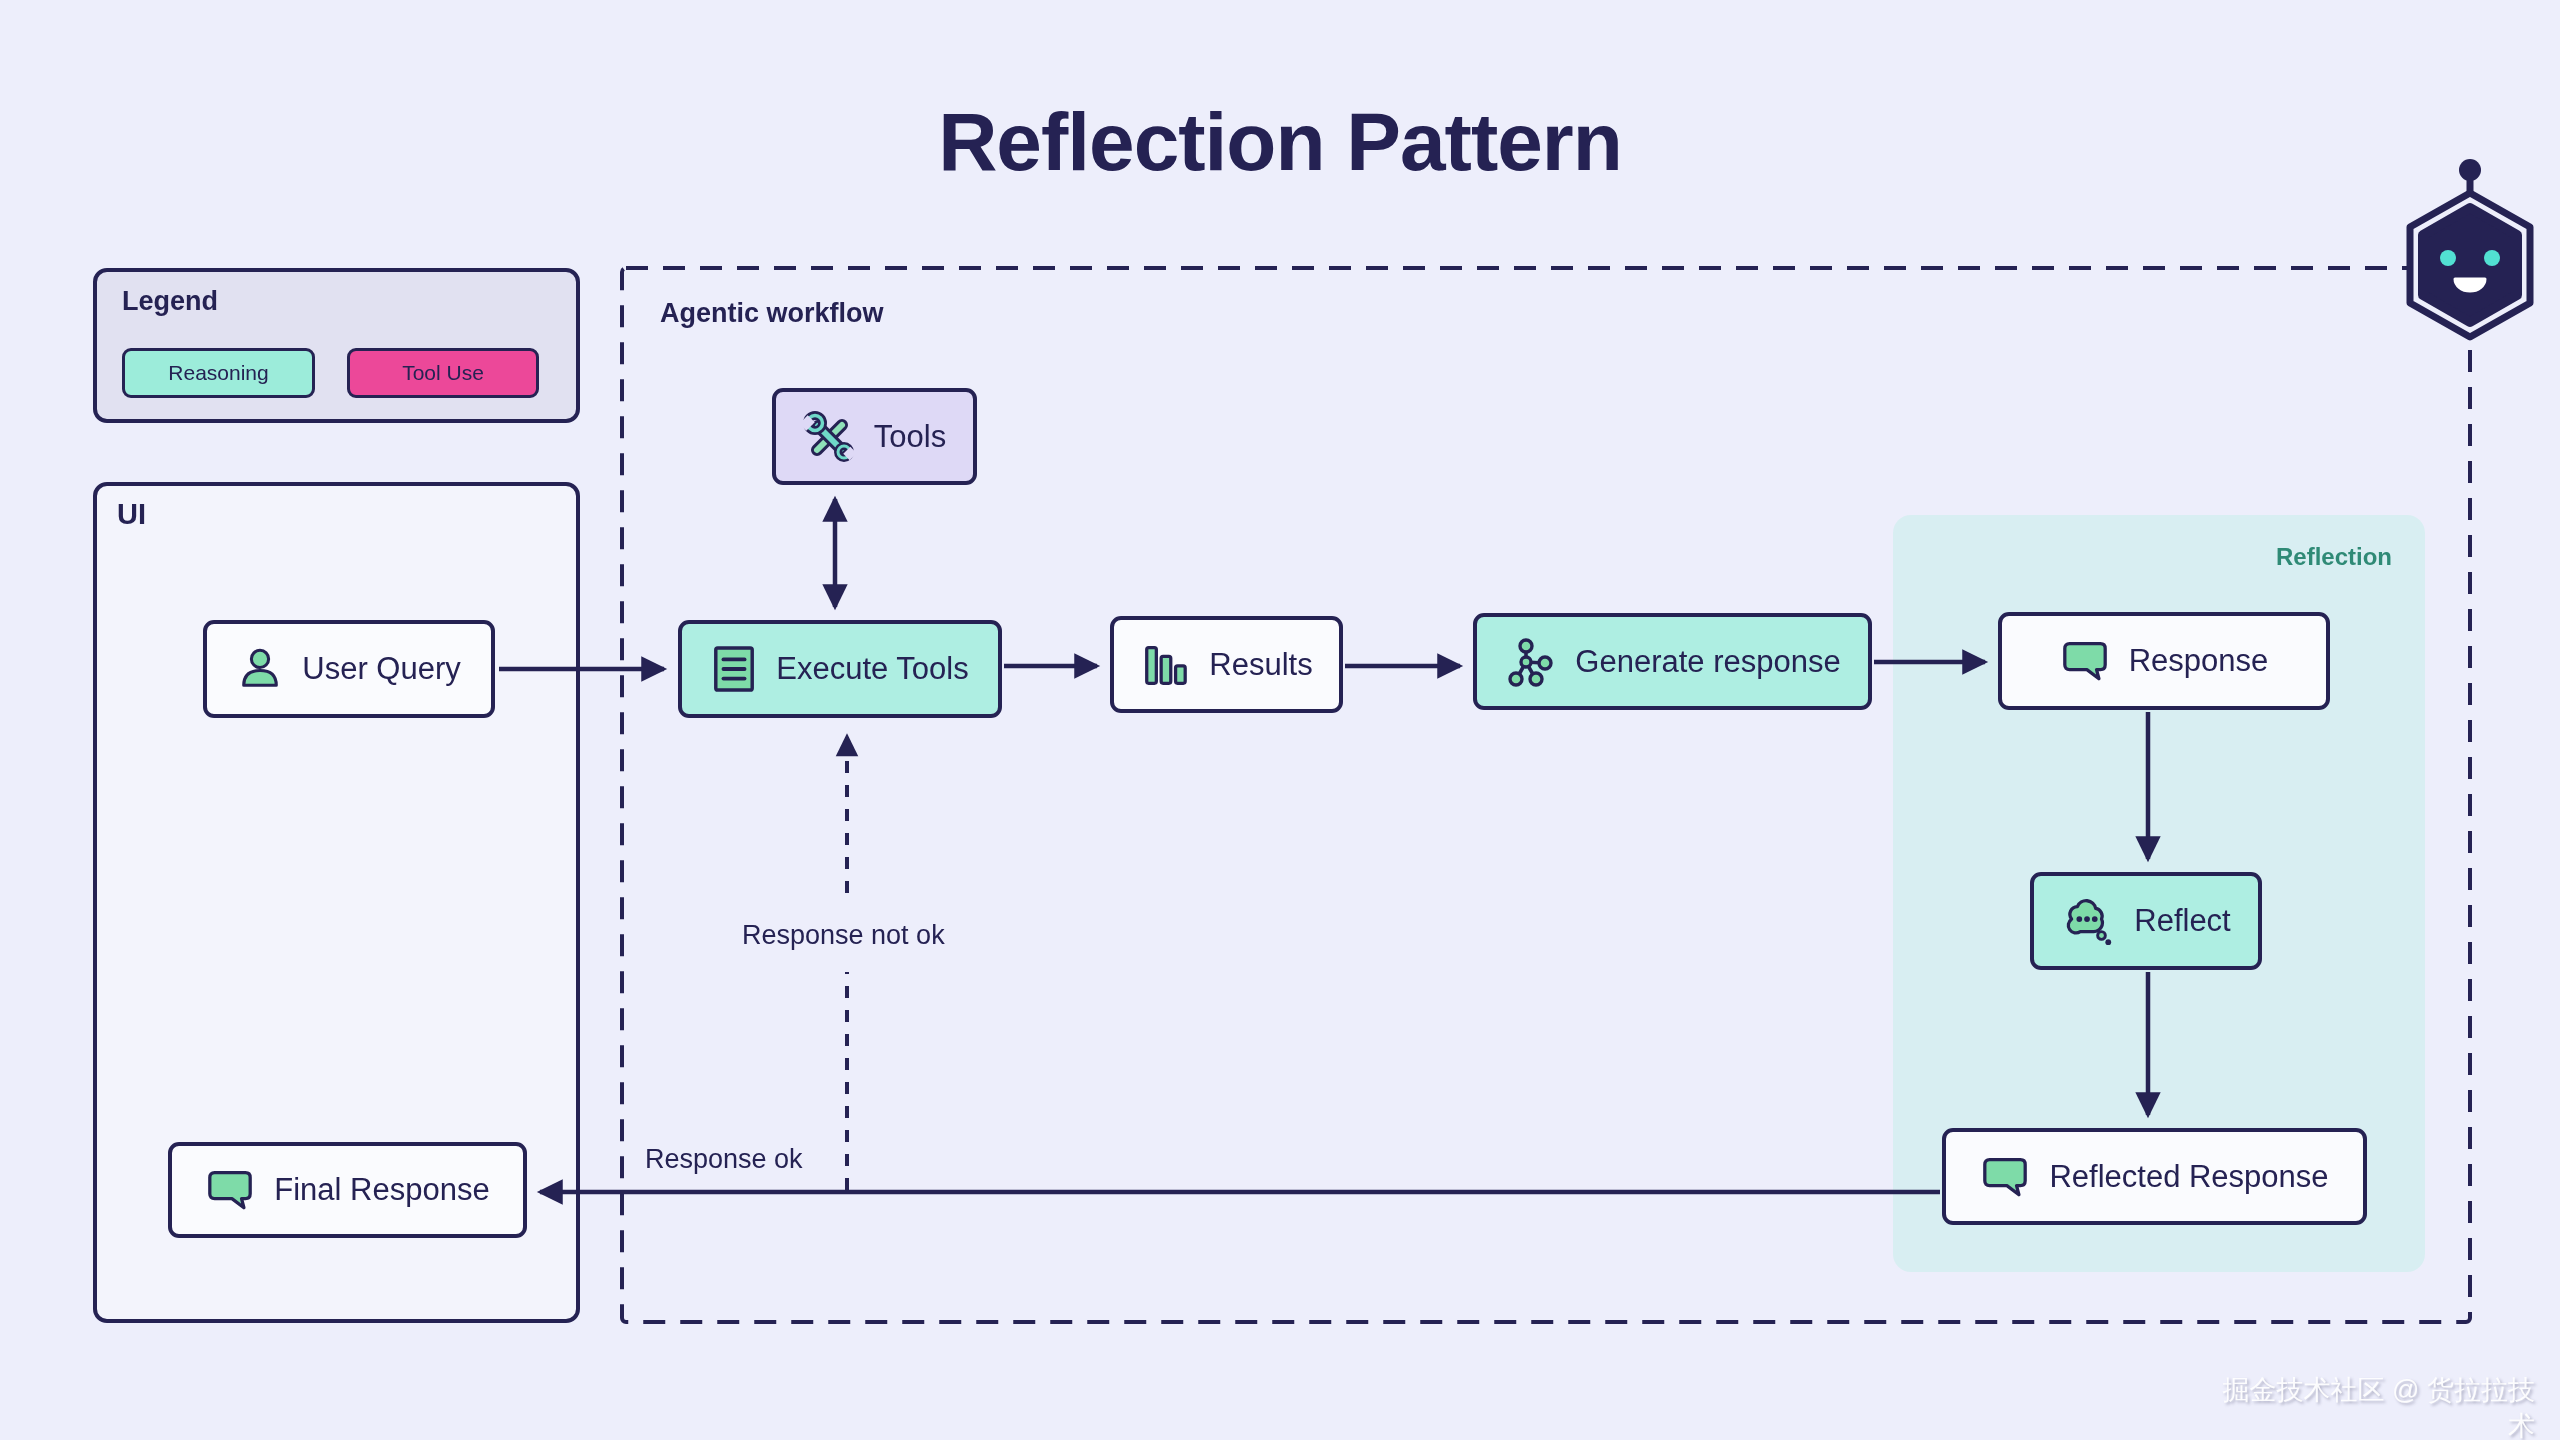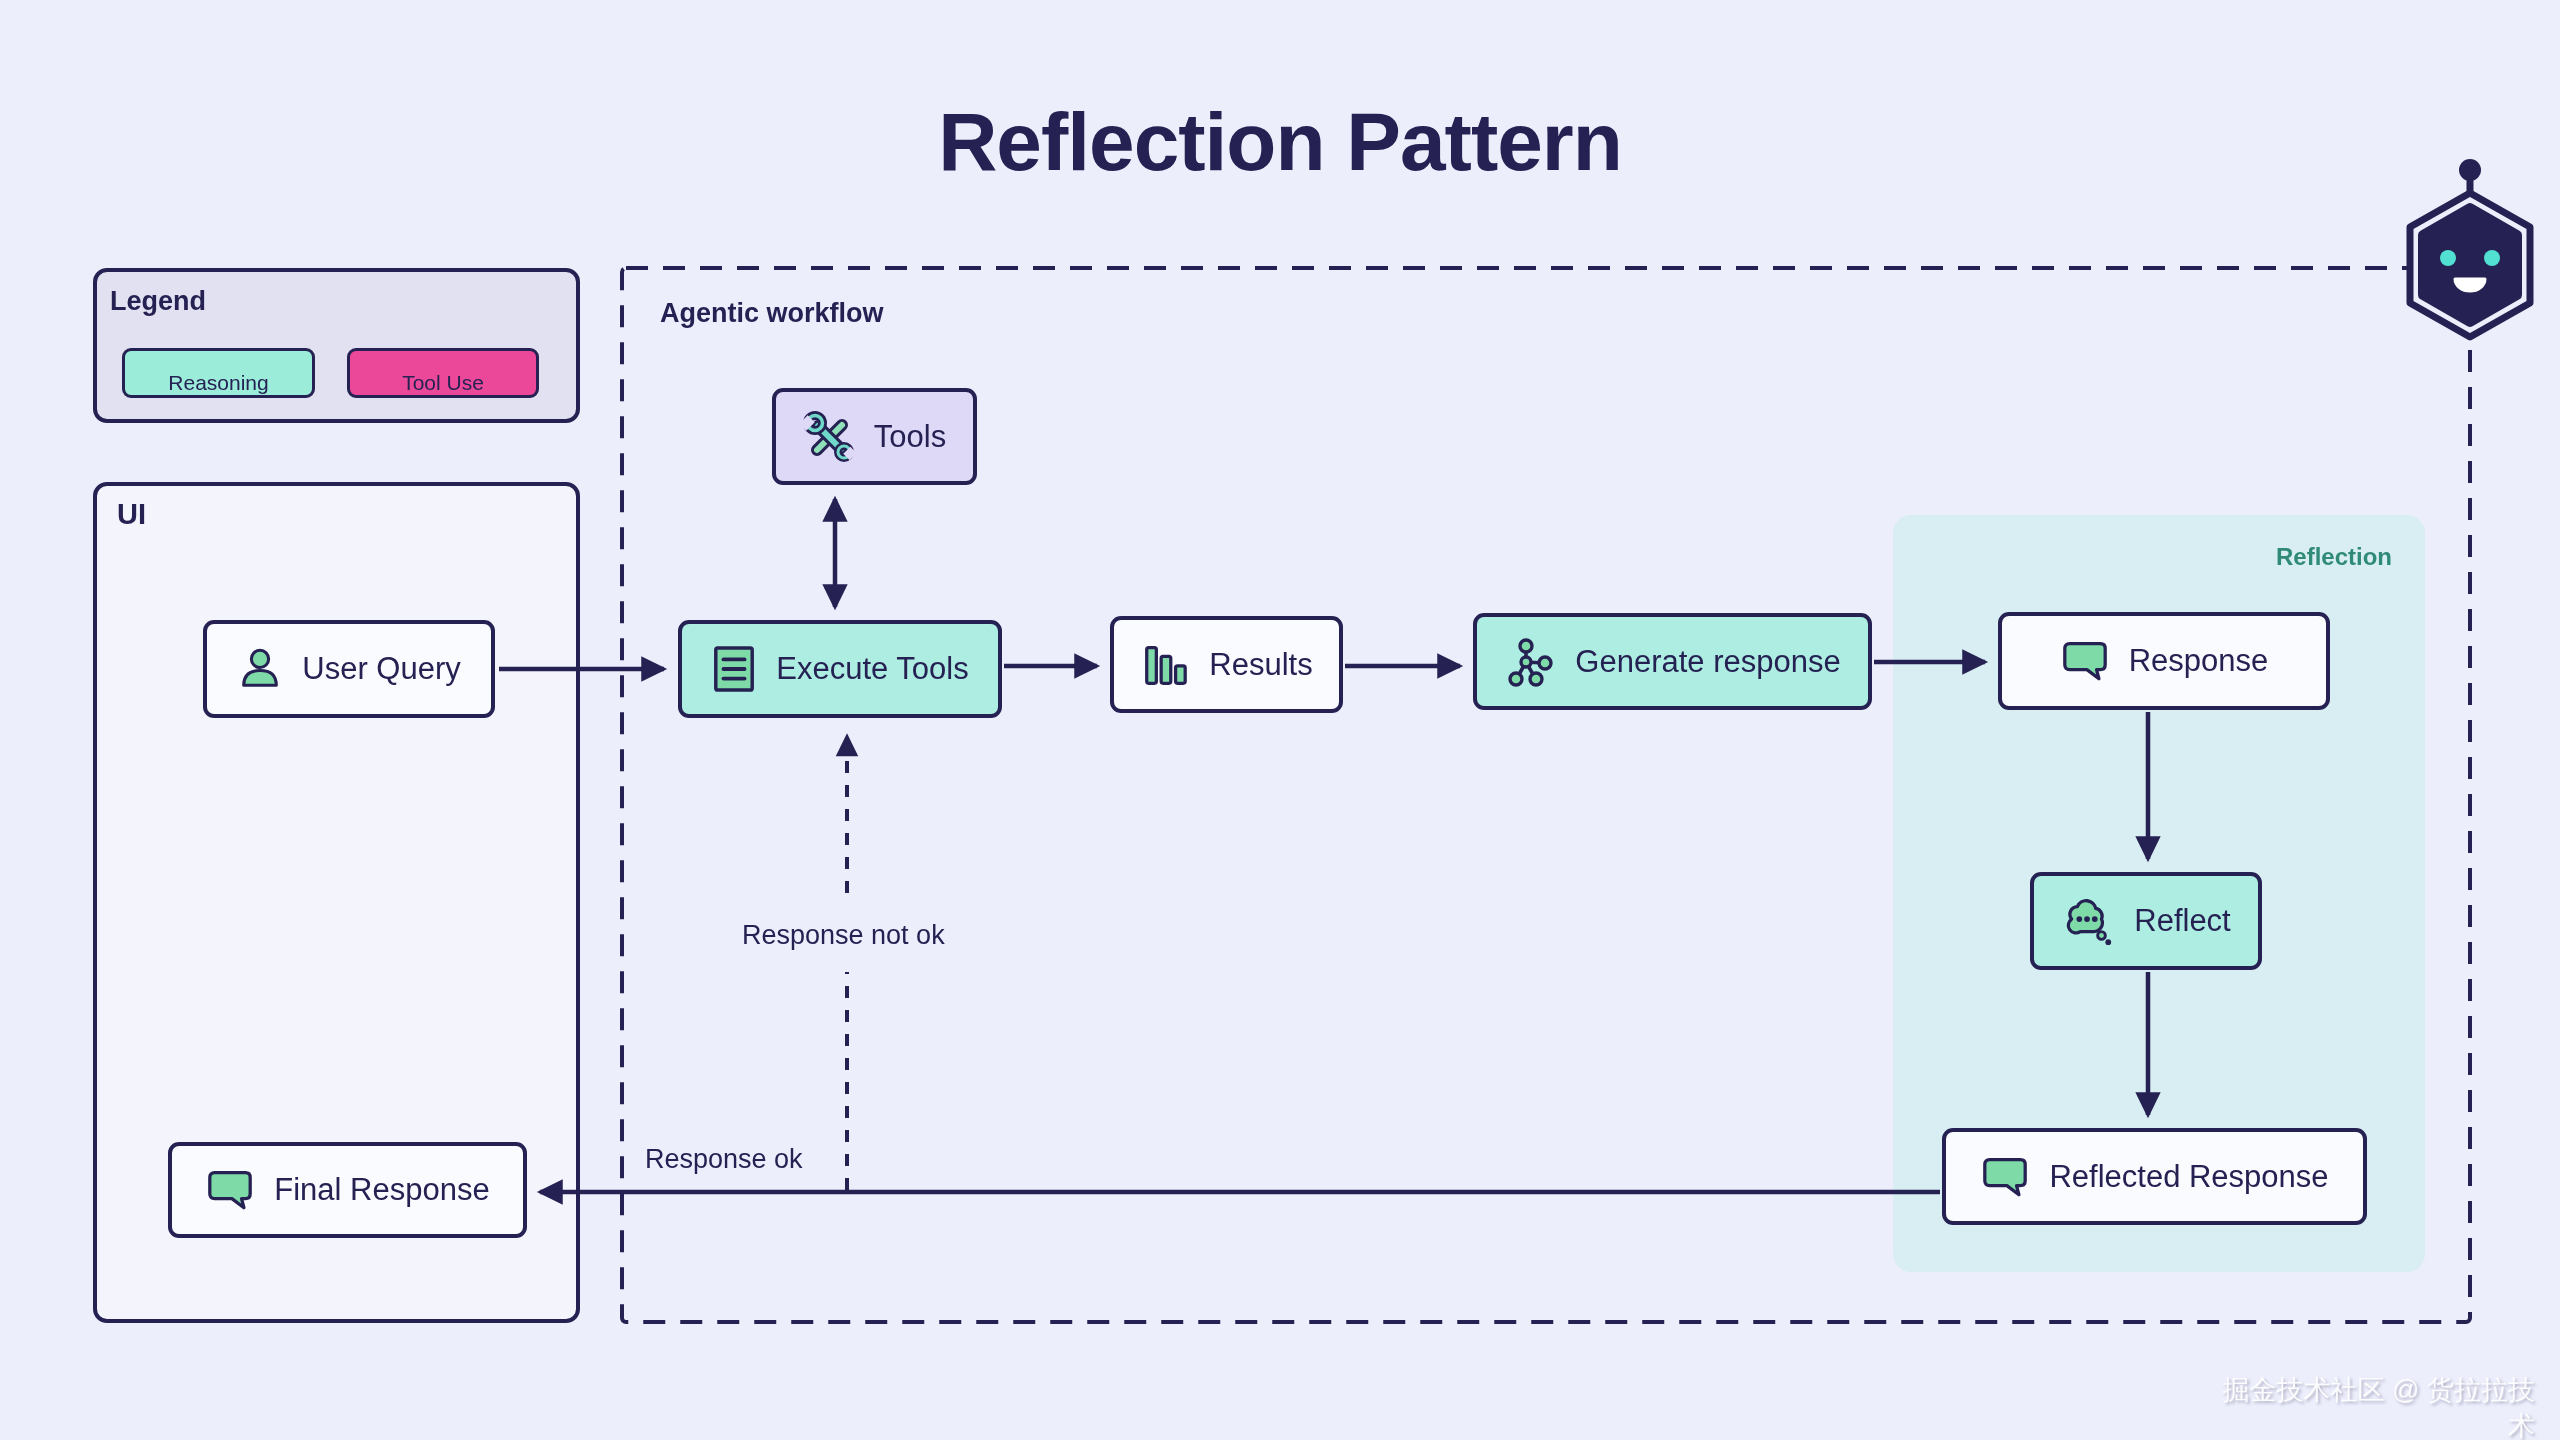--- a/index.html
+++ b/index.html
@@ -12,28 +12,28 @@
   
   .panel{position:absolute;box-sizing:border-box;}
   .legend-panel{left:93px;top:268px;width:487px;height:155px;background:#e1e1f1;
                 border:4px solid #252253;border-radius:14px;z-index:2;}
   .ui-panel{left:93px;top:482px;width:487px;height:841px;background:#f3f4fc;
             border:4px solid #252253;border-radius:14px;z-index:2;}
   .reflection-panel{left:1893px;top:515px;width:532px;height:757px;background:#d8eef2;
                     border-radius:18px;z-index:1;}
 
   .panel-label{position:absolute;font-weight:700;color:#252253;z-index:3;}
-  .legend-title{left:110px;top:286px;font-size:27px;}
+  .legend-title{left:122px;top:286px;font-size:27px;}
   .ui-title{left:117px;top:498px;font-size:29px;}
   .workflow-title{left:660px;top:298px;font-size:27px;}
   .reflection-title{left:2240px;top:543px;width:152px;text-align:right;
                     font-size:24px;color:#2f8a76;}
 
   .pill{position:absolute;box-sizing:border-box;border:3px solid #252253;border-radius:9px;
-        display:flex;align-items:flex-end;justify-content:center;font-size:21px;color:#252253;z-index:3;}
+        display:flex;align-items:center;justify-content:center;font-size:21px;color:#252253;z-index:3;}
   .pill-reasoning{left:122px;top:348px;width:193px;height:50px;background:#9cecda;}
   .pill-tooluse{left:347px;top:348px;width:192px;height:50px;background:#ec4899;}
 
   
   .node{position:absolute;box-sizing:border-box;display:flex;align-items:center;justify-content:center;
         gap:19px;border:4px solid #252253;border-radius:11px;color:#252253;z-index:4;background:#fafbfe;}
   .node .nlabel{font-size:31px;white-space:nowrap;}
   .node.teal{background:#aeeee2;}
   .node.lavender{background:#ded9f6;}
   .node.white{background:#fafbfe;}

